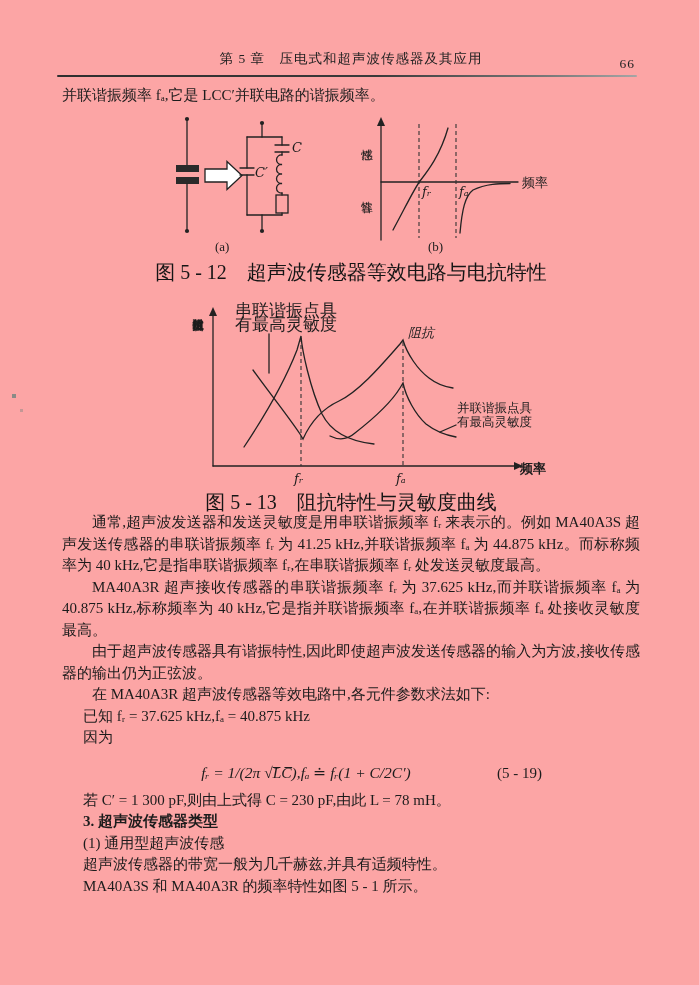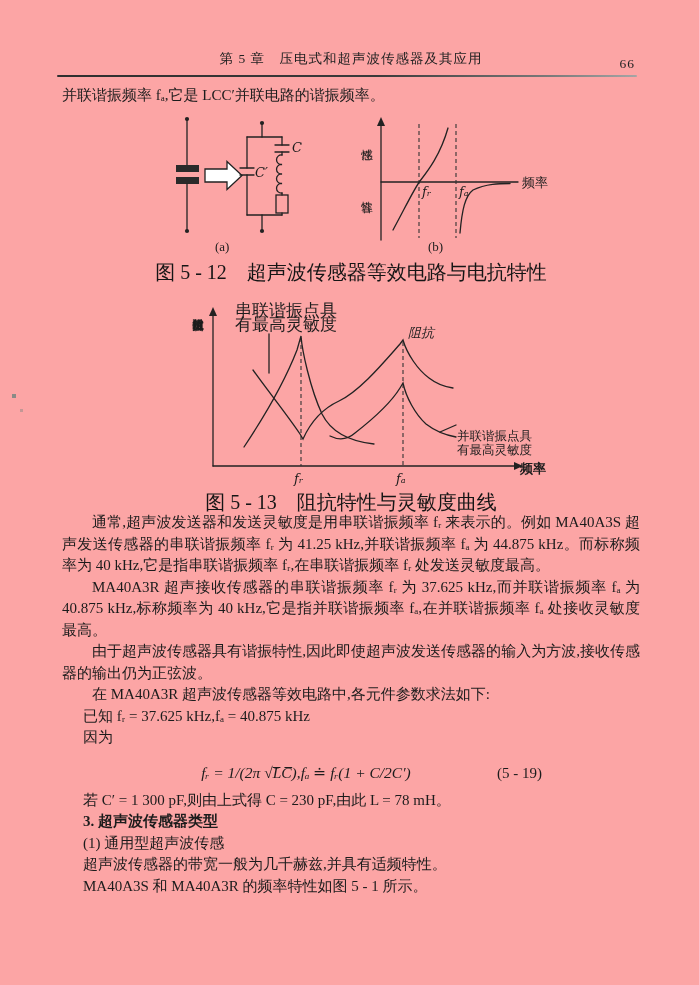--- a/index.html
+++ b/index.html
@@ -165,21 +165,21 @@
 
       <path class="stroke" d="M142,138 C150,142 159,142 167,135 C185,121 204,103 212,90 L215,85 C218,99 227,116 238,126 C247,133 257,137 268,139" stroke-width="1.5"></path>
 
       <path class="stroke" d="M81,36 V75" stroke-width="1.1"></path>
       <path class="stroke" d="M268,127 L252,134" stroke-width="1.1"></path>
     </svg>
     <div class="figlabel vtext" style="left:129px; top:14px;">阻抗灵敏度相对值</div>
     <div class="figlabel" style="left:173px; top:8px; font-size:17px;">串联谐振点具
 有最高灵敏度</div>
     <div class="figlabel" style="left:346px; top:30px;font-style:italic;">阻抗</div>
-    <div class="figlabel" style="left:395px; top:105px; font-size:12.5px;margin-top:28px;">并联谐振点具
+    <div class="figlabel" style="left:395px; top:105px; font-size:12.5px;">并联谐振点具
 有最高灵敏度</div>
     <div class="figlabel flatin" style="left:232px; top:176px;">fᵣ</div>
     <div class="figlabel flatin" style="left:334px; top:176px;">fₐ</div>
     <div class="figlabel bold" style="left:458px; top:166px;">频率</div>
   </div>
 
   <div class="caption cap13">图 5 - 13　阻抗特性与灵敏度曲线</div>
 
   <div class="text-block body-text">
     <p class="para">通常,超声波发送器和发送灵敏度是用串联谐振频率 fᵣ 来表示的。例如 MA40A3S 超声发送传感器的串联谐振频率 fᵣ 为 41.25 kHz,并联谐振频率 fₐ 为 44.875 kHz。而标称频率为 40 kHz,它是指串联谐振频率 fᵣ,在串联谐振频率 fᵣ 处发送灵敏度最高。</p>

